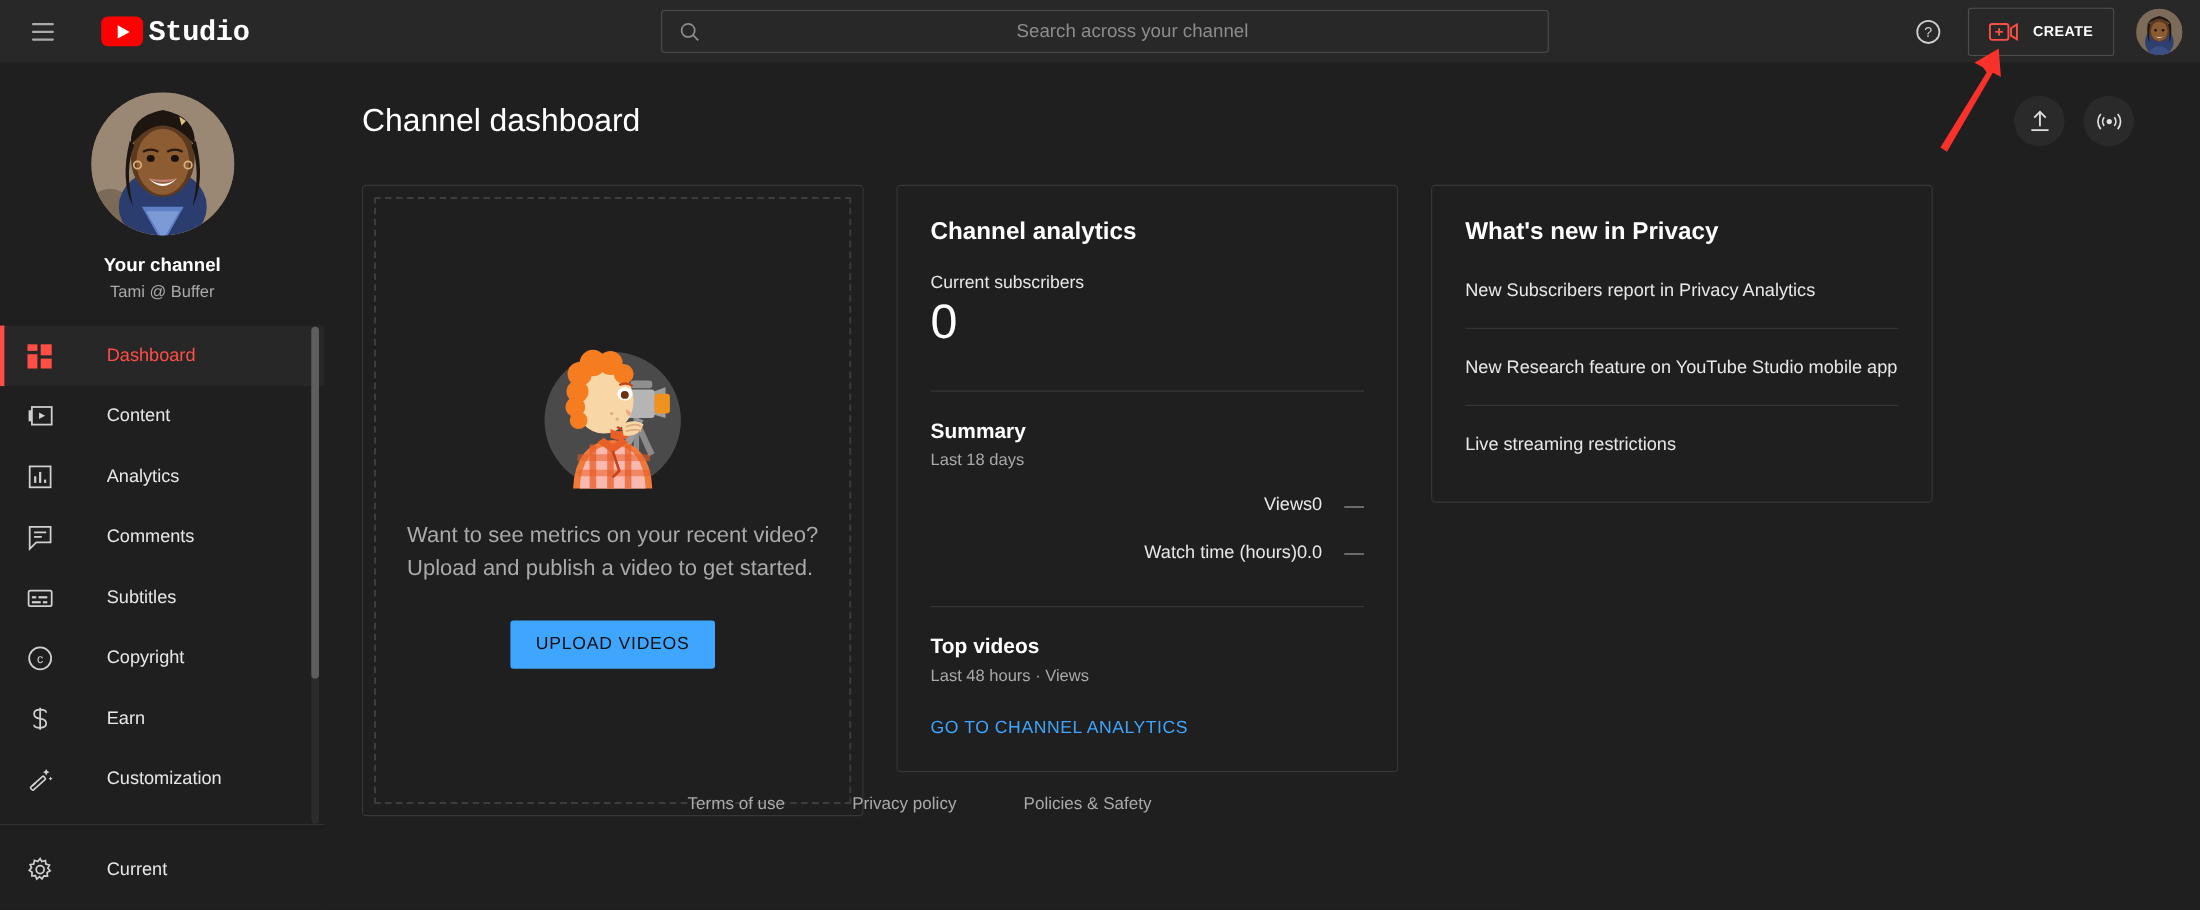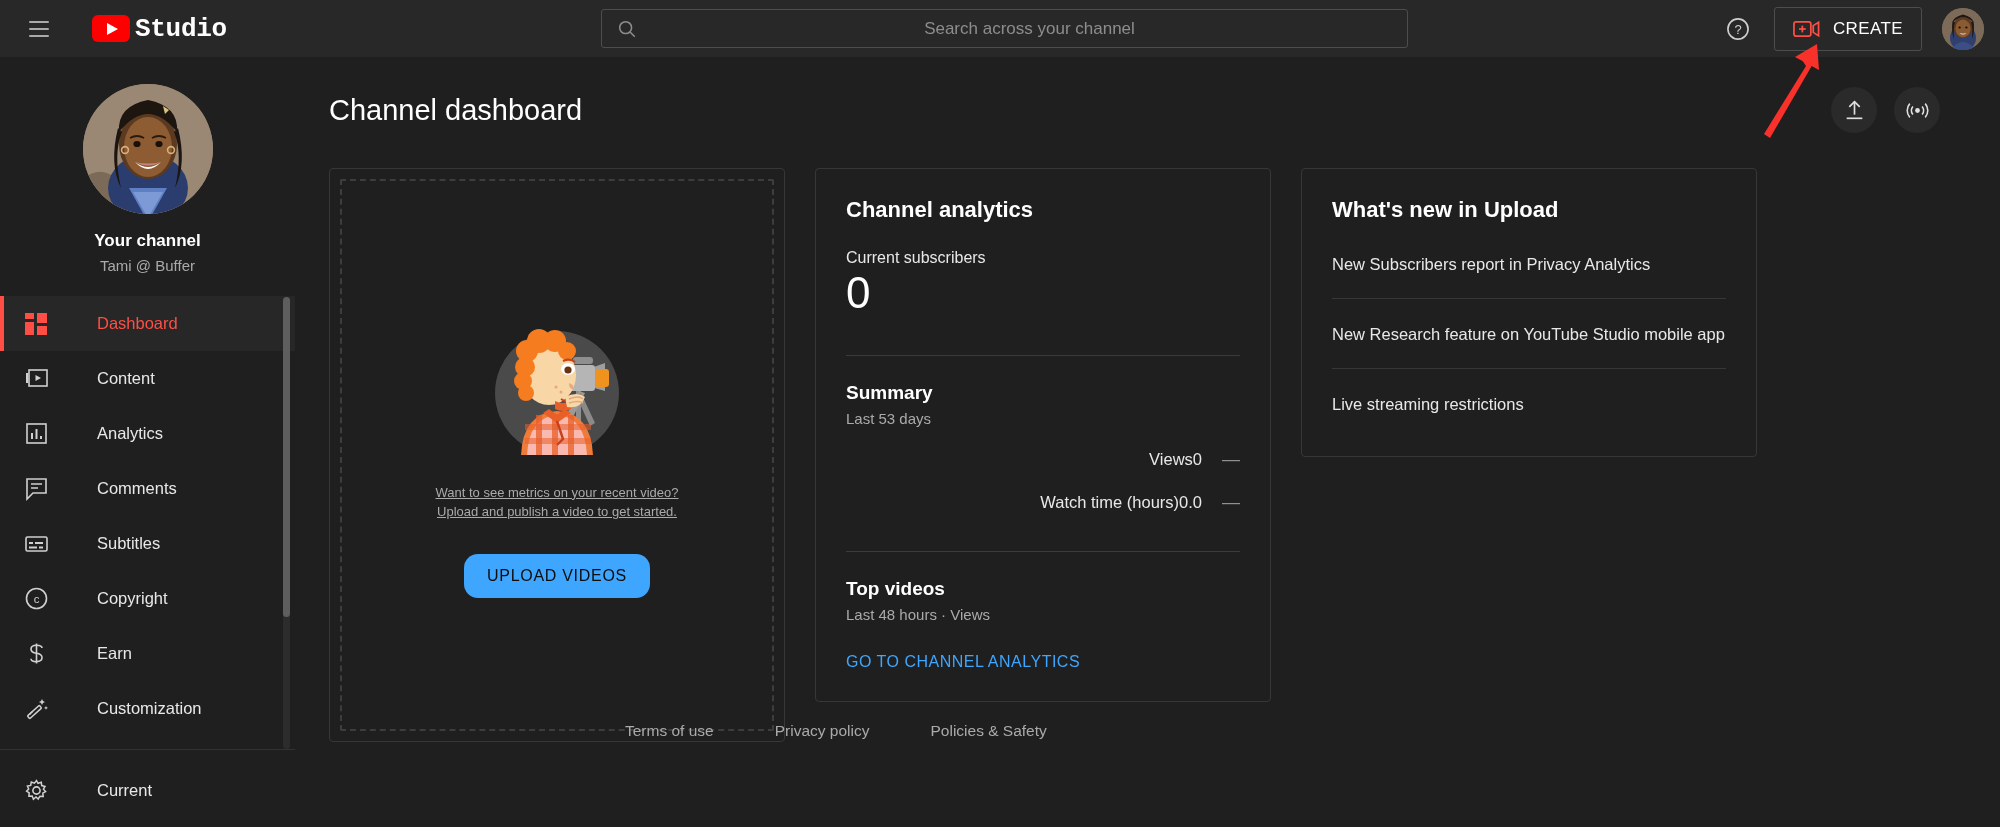--- a/index.html
+++ b/index.html
@@ -61,21 +61,21 @@
   .help-btn {
     width: 44px; height: 44px; border-radius: 50%;
     display: flex; align-items: center; justify-content: center; cursor: pointer;
     margin-right: 14px;
   }
   .create-btn {
     height: 44px; padding: 0 18px; border: 1px solid #4d4d4d; border-radius: 3px;
     display: flex; align-items: center; gap: 13px; cursor: pointer;
     background: transparent;
   }
-  .create-label { color: #fff; font-size: 17px; font-weight: 400; letter-spacing: 0.4px; }
+  .create-label { color: #fff; font-size: 13px; font-weight: 700; letter-spacing: 0.4px; }
   .avatar-top {
     width: 42px; height: 42px; border-radius: 50%; margin-left: 20px; cursor: pointer;
     overflow: hidden; position: relative; background: #6b5a4d;
   }
 
   
   .annotation-arrow {
     position: absolute; left: 1762px; top: 40px; width: 70px; height: 100px;
     pointer-events: none; z-index: 50;
   }
@@ -141,24 +141,24 @@
 
   .upload-card {
     width: 456px; height: 574px; border: 1px solid #373737; border-radius: 4px;
     padding: 10px; background: #1f1f1f;
   }
   .upload-inner {
     width: 100%; height: 100%; border: 2px dashed #3d3d3d; border-radius: 2px;
     display: flex; flex-direction: column; align-items: center; justify-content: center;
   }
   .illo { width: 160px; height: 160px; margin-bottom: 10px; }
-  .upload-text { color: #aaa; font-size: 13px; text-align: center; line-height: 1.5; text-decoration: underline; }
+  .upload-text { color: #aaa; font-size: 20px; text-align: left; line-height: 1.5; }
   .upload-btn {
     margin-top: 32px; background: #3ea6ff; color: #0d0d0d;
-    border: none; border-radius: 14px; padding: 13px 23px;
+    border: none; border-radius: 3px; padding: 13px 23px;
     font-size: 16px; font-weight: 500; letter-spacing: 0.7px; cursor: pointer;
     font-family: "Liberation Sans", sans-serif;
   }
 
   .analytics-card {
     width: 456px; border: 1px solid #373737; border-radius: 4px;
     background: #1f1f1f; padding: 28px 30px 30px 30px;
   }
   .card-h { color: #fff; font-size: 22px; font-weight: bold; }
   .sub-label { color: #e8e8e8; font-size: 16px; margin-top: 26px; }
@@ -476,21 +476,21 @@
           <button class="upload-btn">UPLOAD VIDEOS</button>
         </div>
       </div>
 
       <div class="analytics-card">
         <div class="card-h">Channel analytics</div>
         <div class="sub-label">Current subscribers</div>
         <div class="sub-value">0</div>
         <div class="hr"></div>
         <div class="sec-h">Summary</div>
-        <div class="sec-sub">Last 53 days</div>
+        <div class="sec-sub">Last 18 days</div>
 
         <div class="metric-row">
           <span>Views</span>
           <span class="metric-right">
             <span>0</span>
             <span class="metric-dash">—</span>
           </span>
         </div>
         <div class="metric-row">
           <span>Watch time (hours)</span>
@@ -500,21 +500,21 @@
           </span>
         </div>
 
         <div class="hr"></div>
         <div class="sec-h">Top videos</div>
         <div class="sec-sub">Last 48 hours · Views</div>
         <div class="cta-link">GO TO CHANNEL ANALYTICS</div>
       </div>
 
       <div class="news-card">
-        <div class="card-h">What's new in Upload</div>
+        <div class="card-h">What's new in Privacy</div>
         <div class="news-item news-first">New Subscribers report in Privacy Analytics</div>
         <div class="news-item">New Research feature on YouTube Studio mobile app</div>
         <div class="news-item">Live streaming restrictions</div>
       </div>
     </div>
 
     <div class="footer">
       <a>Terms of use</a>
       <a>Privacy policy</a>
       <a>Policies &amp; Safety</a>

